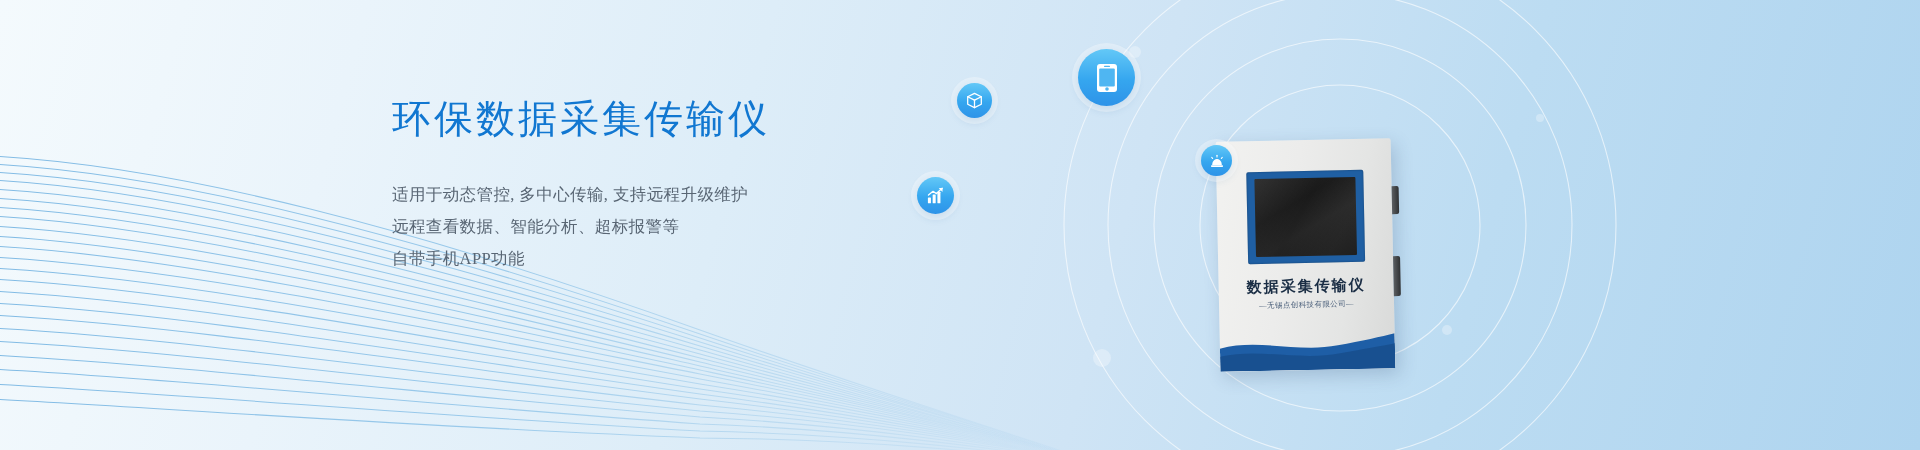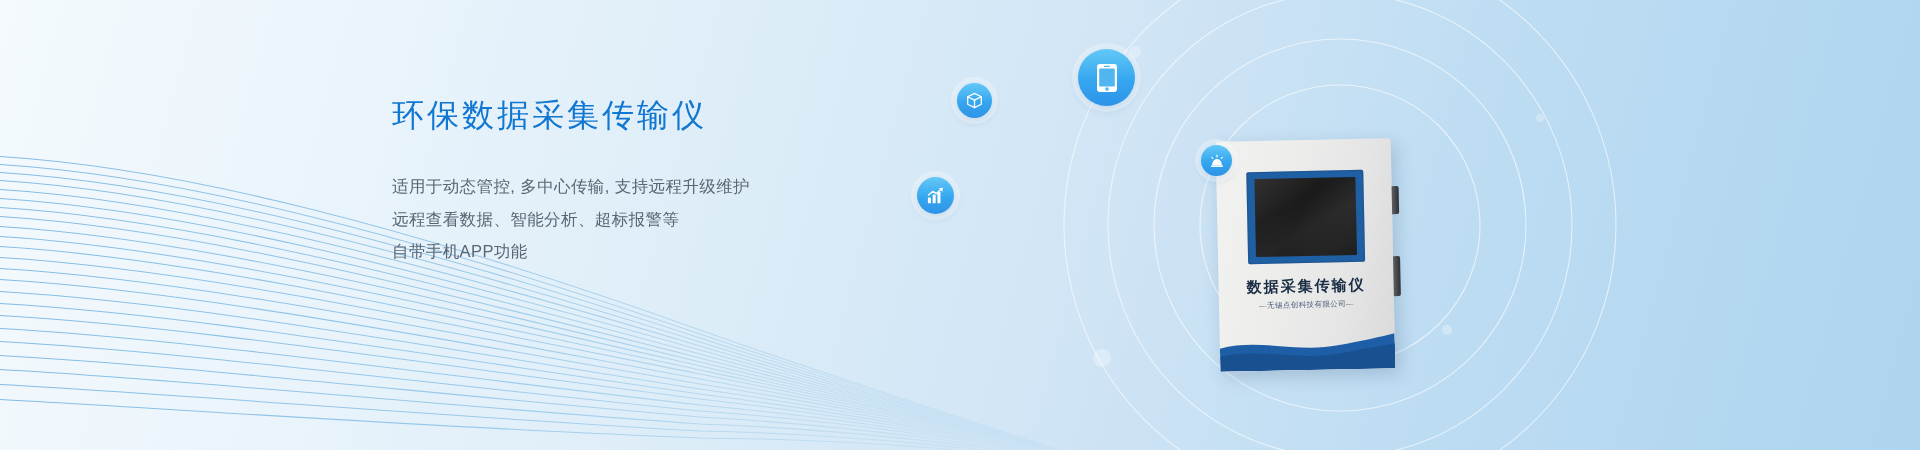--- a/index.html
+++ b/index.html
@@ -17,34 +17,35 @@
   .layer { position:absolute; top:0; left:0; width:1920px; height:450px; }
   .layer svg { display:block; }
 
   
   #text-block {
     position:absolute;
     left:392px; top:96px;
     width:520px;
   }
   #hero-title {
-    font-size:32px;
+    font-size:39px;
     letter-spacing:3px;
     color:#1177d1;
     font-weight:400;
     line-height:1.2;
     white-space:nowrap;
   }
   #subtitle-list { margin-top:36px; }
   .subtitle-line {
     font-size:16.5px;
     color:#596674;
     line-height:1.95;
     letter-spacing:0.4px;
     white-space:nowrap;
+    font-family:Liberation Serif, serif;
   }
 
   
   #device {
     position:absolute;
     left:1218px; top:140px;
     width:175px; height:230px;
     transform:rotate(-1.2deg);
   }
   #device-body {

